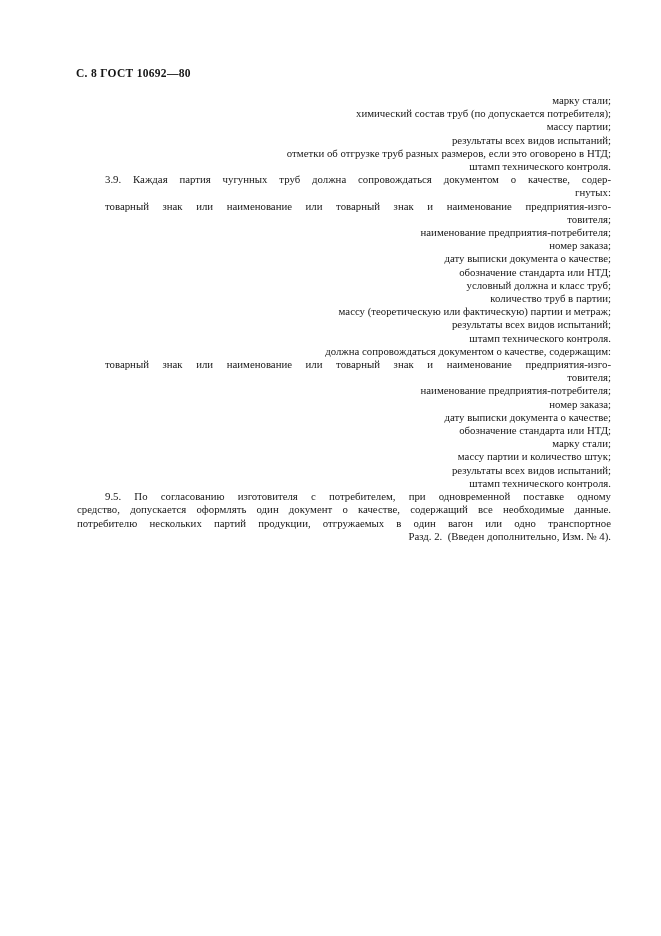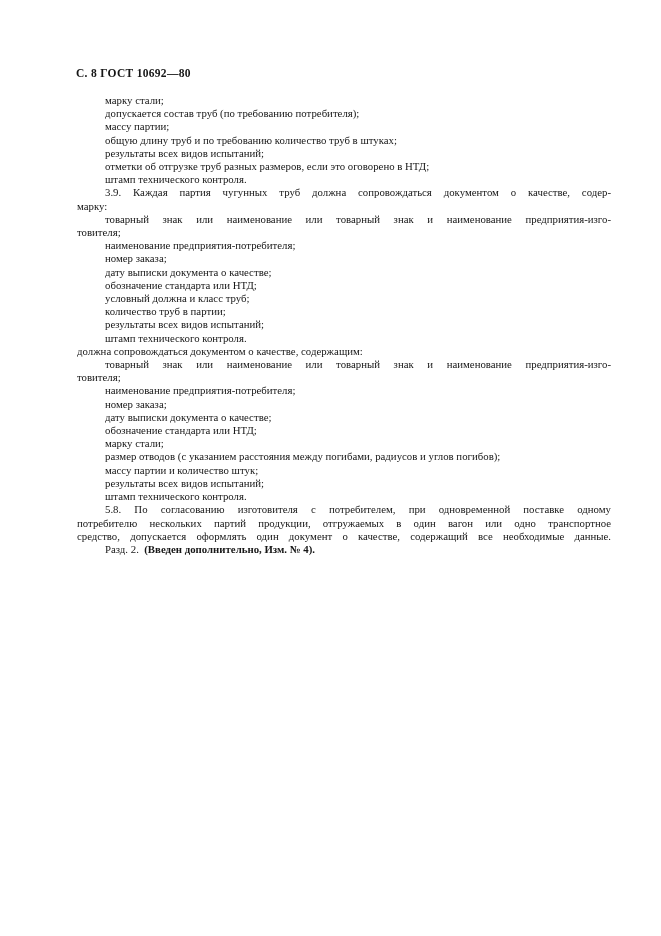--- a/index.html
+++ b/index.html
@@ -28,69 +28,68 @@
   }
   .doc-body {
     position: absolute;
     left: 77px;
     top: 94px;
     width: 534px;
     font-size: 10.8px;
     line-height: 13.2px;
   }
   .line {
-    text-align: left;
+    text-align: right;
   }
   .line.indent {
     text-indent: 28px;
   }
   .line.fill {
     text-align: justify;
     text-align-last: justify;
   }
   .bold {
-    font-weight: bold;
+    font-weight: normal;
     margin-top: 46px;
   }
 </style>
 </head>
 <body>
 
 <div class="page">
   <div class="header">С. 8 ГОСТ 10692—80</div>
   <div class="doc-body">
       <div class="line indent"><span>марку стали;</span></div>
-      <div class="line indent"><span>допускается состав труб (по требованию потребителя);</span></div>
+      <div class="line indent"><span>химический состав труб (по допускается потребителя);</span></div>
       <div class="line indent"><span>массу партии;</span></div>
-      <div class="line indent"><span>общую длину труб и по требованию количество труб в штуках;</span></div>
       <div class="line indent"><span>результаты всех видов испытаний;</span></div>
       <div class="line indent"><span>отметки об отгрузке труб разных размеров, если это оговорено в НТД;</span></div>
       <div class="line indent"><span>штамп технического контроля.</span></div>
       <div class="line indent fill"><span>3.9. Каждая партия чугунных труб должна сопровождаться документом о качестве, содер-</span></div>
-      <div class="line"><span>марку:</span></div>
+      <div class="line"><span>гнутых:</span></div>
       <div class="line indent fill"><span>товарный знак или наименование или товарный знак и наименование предприятия-изго-</span></div>
       <div class="line"><span>товителя;</span></div>
       <div class="line indent"><span>наименование предприятия-потребителя;</span></div>
       <div class="line indent"><span>номер заказа;</span></div>
       <div class="line indent"><span>дату выписки документа о качестве;</span></div>
       <div class="line indent"><span>обозначение стандарта или НТД;</span></div>
       <div class="line indent"><span>условный должна и класс труб;</span></div>
       <div class="line indent"><span>количество труб в партии;</span></div>
+      <div class="line indent"><span>массу (теоретическую или фактическую) партии и метраж;</span></div>
       <div class="line indent"><span>результаты всех видов испытаний;</span></div>
       <div class="line indent"><span>штамп технического контроля.</span></div>
       <div class="line"><span>должна сопровождаться документом о качестве, содержащим:</span></div>
       <div class="line indent fill"><span>товарный знак или наименование или товарный знак и наименование предприятия-изго-</span></div>
       <div class="line"><span>товителя;</span></div>
       <div class="line indent"><span>наименование предприятия-потребителя;</span></div>
       <div class="line indent"><span>номер заказа;</span></div>
       <div class="line indent"><span>дату выписки документа о качестве;</span></div>
       <div class="line indent"><span>обозначение стандарта или НТД;</span></div>
       <div class="line indent"><span>марку стали;</span></div>
-      <div class="line indent"><span>размер отводов (с указанием расстояния между погибами, радиусов и углов погибов);</span></div>
       <div class="line indent"><span>массу партии и количество штук;</span></div>
       <div class="line indent"><span>результаты всех видов испытаний;</span></div>
       <div class="line indent"><span>штамп технического контроля.</span></div>
-      <div class="line indent fill"><span>5.8. По согласованию изготовителя с потребителем, при одновременной поставке одному</span></div>
+      <div class="line indent fill"><span>9.5. По согласованию изготовителя с потребителем, при одновременной поставке одному</span></div>
+      <div class="line fill"><span>средство, допускается оформлять один документ о качестве, содержащий все необходимые данные.</span></div>
       <div class="line fill"><span>потребителю нескольких партий продукции, отгружаемых в один вагон или одно транспортное</span></div>
-      <div class="line fill"><span>средство, допускается оформлять один документ о качестве, содержащий все необходимые данные.</span></div>
       <div class="line indent"><span>Разд. 2. </span><span class="bold">(Введен дополнительно, Изм. № 4).</span></div>
     </div>
 </div>
 
 </body></html>

